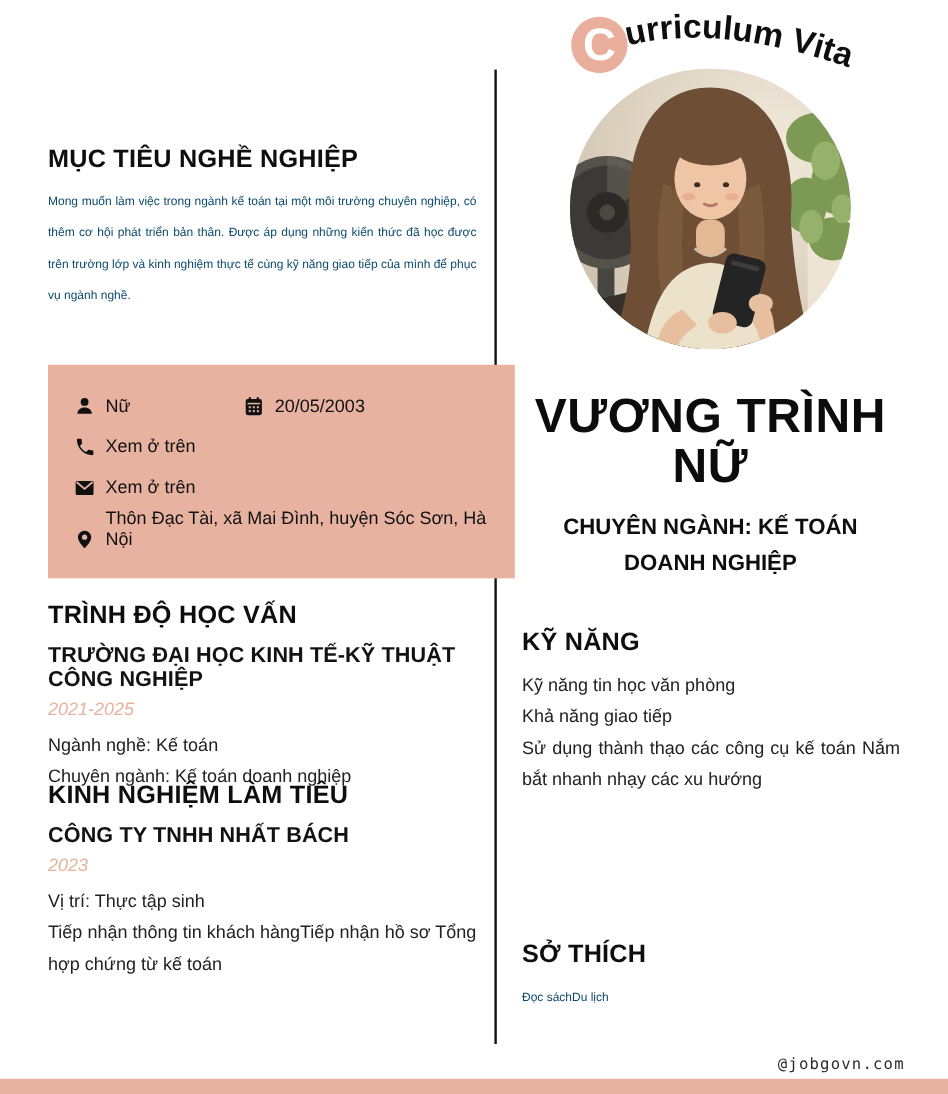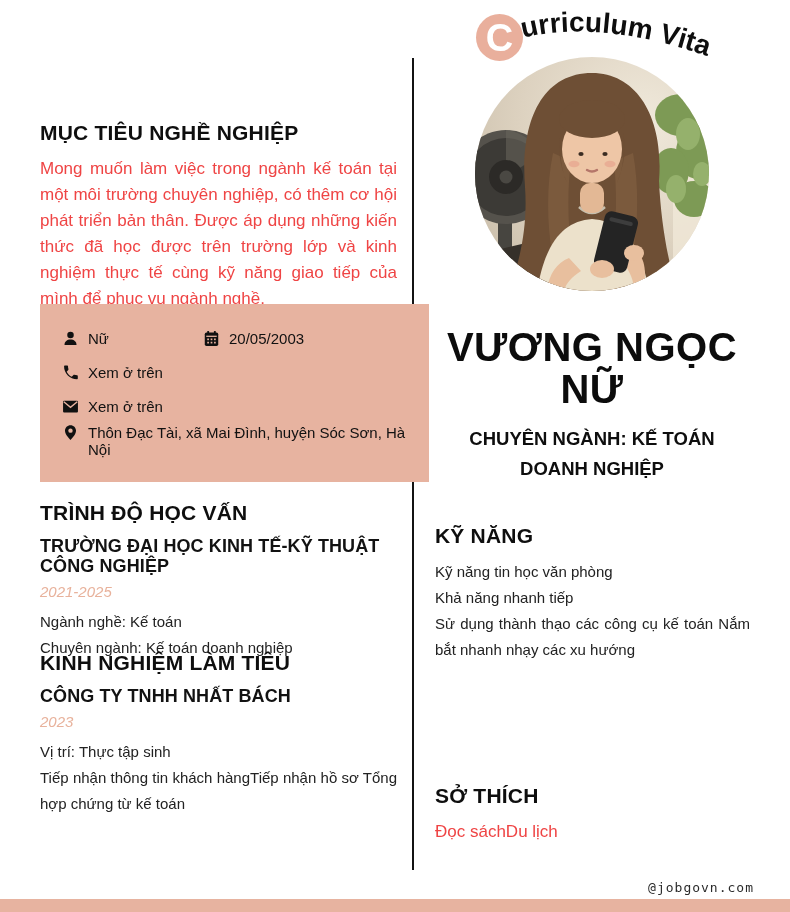--- a/index.html
+++ b/index.html
@@ -3,34 +3,34 @@
 <meta charset="utf-8">
 <style>
   * { box-sizing: border-box; }
   html,body { margin:0; padding:0; background:#ffffff; }
   body { font-family:"Liberation Sans","DejaVu Sans",sans-serif; color:#1f1f1f; }
   .page { position:relative; width:790px; height:912px; background:#fff; overflow:hidden; }
 
   .divider { position:absolute; left:412px; top:58px; width:2px; height:812px; background:#131313; }
 
   .sec-title { font-size:21px; line-height:26px; font-weight:800; color:#0e0e0e; margin:0 0 10px 0; letter-spacing:.2px; }
-  .body-text { font-size:17px; line-height:26px; color:#ef4444; }
+  .body-text { font-size:10px; line-height:26px; color:#0c4a6e; }
   .justify { text-align:justify; }
   .sub-head { font-size:18px; line-height:20px; font-weight:700; color:#121212; margin:0 0 6px 0; letter-spacing:.1px; }
   .years { font-size:15px; line-height:20px; font-style:italic; color:#E8B29C; margin:0 0 7px 0; }
   .plain-line { font-size:15px; line-height:26px; color:#222; }
 
   .sec { position:absolute; width:357px; left:40px; }
   .sec-objective { top:120px; }
   .sec-education { top:500px; }
   .sec-experience { top:650px; }
 
   .info-box { position:absolute; left:40px; top:304px; width:389px; height:178px; background:#E7B3A0; padding:26px 14px 0 22px; z-index:3; }
   .info-row { display:flex; align-items:center; margin-bottom:17px; height:17px; font-size:15px; color:#111; }
-  .info-cell { display:flex; align-items:flex-start; gap:9px; }
+  .info-cell { display:flex; align-items:flex-end; gap:9px; }
   .cell-fixed { width:141px; }
   .info-icon { width:17px; height:17px; flex:0 0 17px; }
 
   .rcol { position:absolute; left:435px; width:315px; }
   .logo-row { top:6px; display:flex; justify-content:center; align-items:flex-start; }
   .logo-c { width:47px; height:47px; margin-top:8px; border-radius:50%; background:#E9AF9C; color:#ffffff;
             font-size:38px; font-weight:800; display:flex; align-items:center; justify-content:center;
             line-height:1; margin-right:-2px; }
   .photo-wrap { position:absolute; left:475px; top:57px; width:234px; height:234px; border-radius:50%; overflow:hidden; }
   .name { position:absolute; left:436px; top:326px; width:312px; text-align:center;
@@ -195,27 +195,27 @@
       <path d="M72,234 C74,216 82,206 94,201 L106,214 C97,220 91,226 89,234 Z" fill="#e8bf9e"></path>
       <g transform="rotate(14 141 185)">
         <rect x="124" y="156" width="34" height="58" rx="7" fill="#242424"></rect>
         <rect x="129" y="162" width="24" height="4" rx="2" fill="#3d3d3d"></rect>
       </g>
       <ellipse cx="127" cy="212" rx="12" ry="9" fill="#e8bf9e"></ellipse>
       <ellipse cx="159" cy="196" rx="10" ry="8" fill="#e8bf9e"></ellipse>
     </svg>
   </div>
 
-  <div class="name">VƯƠNG NGỌC NỮ</div>
+  <div class="name">VƯƠNG TRÌNH NỮ</div>
   <div class="specialty">CHUYÊN NGÀNH: KẾ TOÁN DOANH NGHIỆP</div>
 
   <div class="rcol rsec-skills" style="position:absolute;">
     <h2 class="sec-title">KỸ NĂNG</h2>
     <div class="skill-item">Kỹ năng tin học văn phòng</div>
-    <div class="skill-item">Khả năng nhanh tiếp</div>
+    <div class="skill-item">Khả năng giao tiếp</div>
     <div class="skill-item">Sử dụng thành thạo các công cụ kế toán Nắm bắt nhanh nhạy các xu hướng</div>
   </div>
 
 
   <div class="rcol rsec-hobbies" style="position:absolute;">
     <h2 class="sec-title">SỞ THÍCH</h2>
     <div class="body-text">Đọc sáchDu lịch</div>
   </div>
 
   <div class="watermark">@jobgovn.com</div>

